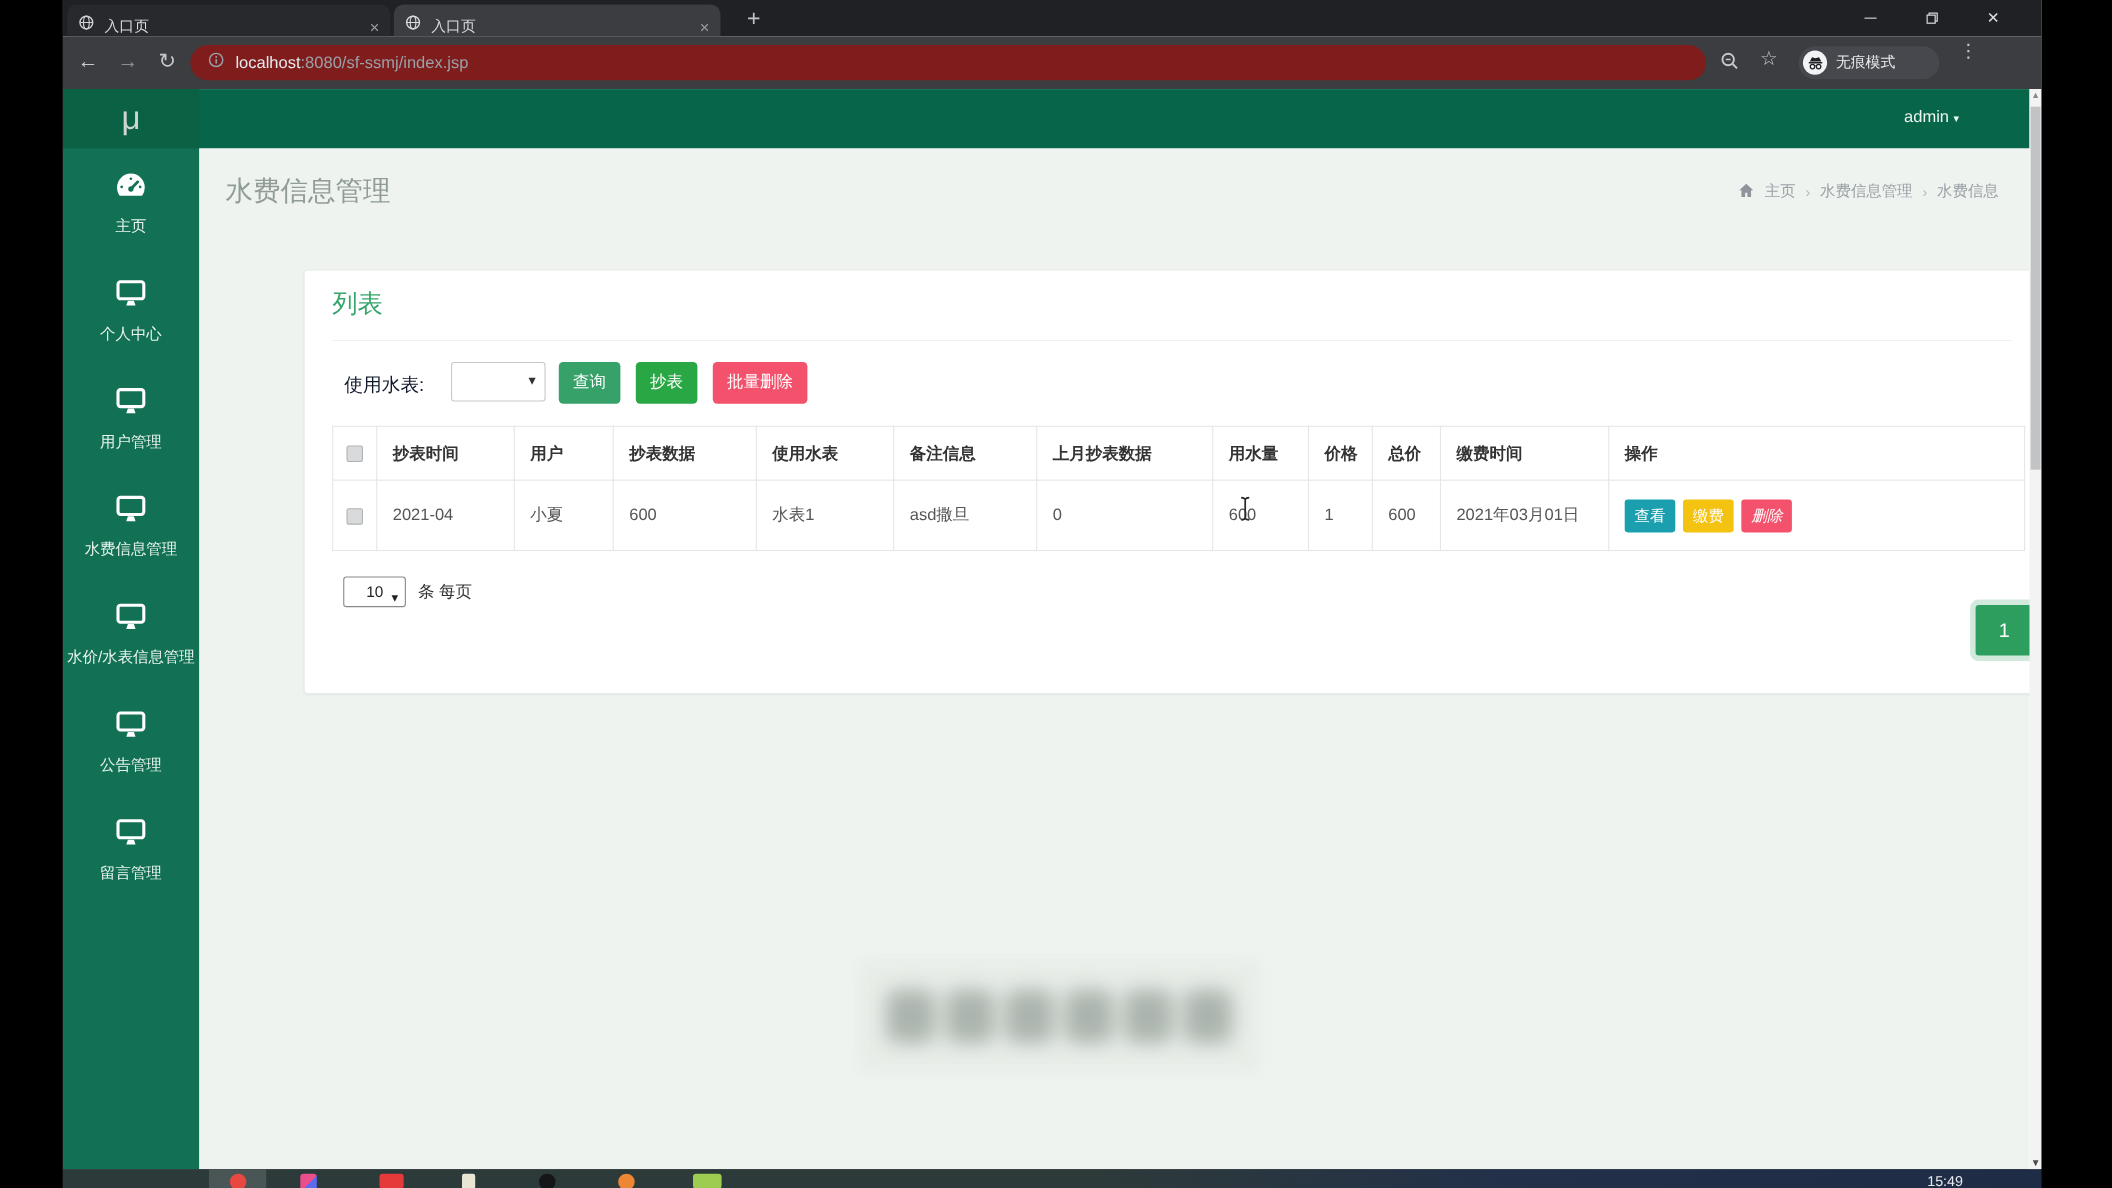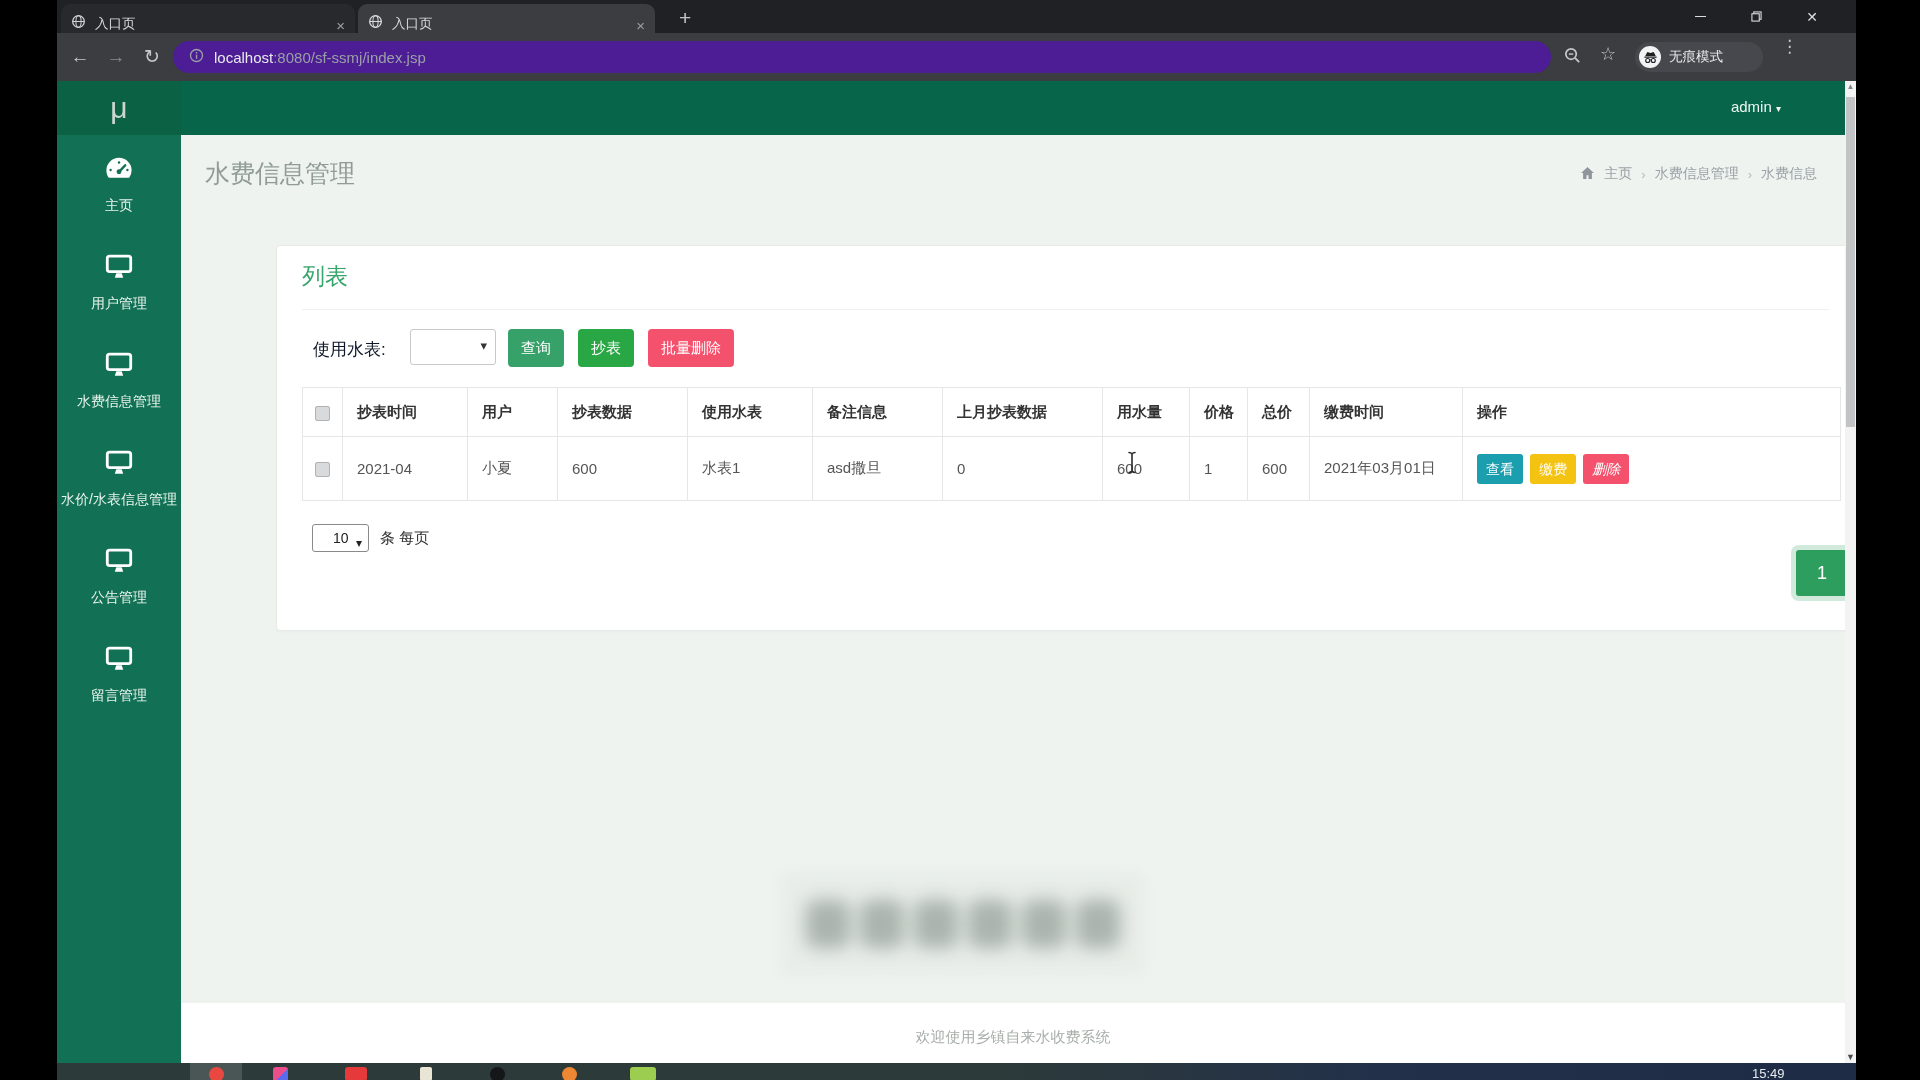--- a/index.html
+++ b/index.html
@@ -27,21 +27,21 @@
             align-items:center; justify-content:center; color:#dadce0; font-size:14px; }
   #win-min { left:1620px; } #win-max { left:1676px; } #win-close { left:1732px; }
   .minbar { display:inline-block; width:11px; height:1.5px; background:#dadce0; }
 
   
   #toolbar { left:0; top:33px; width:1799px; height:48px; background:#3b3d41; }
   .navbtn { position:absolute; top:10px; width:30px; height:28px; text-align:center;
             font-size:19px; line-height:28px; color:#c6c9cc; }
   #btn-back { left:8px; } #btn-fwd { left:44px; color:#8a8d90; } #btn-reload { left:80px; }
   #urlbar { position:absolute; left:116px; top:8px; width:1378px; height:32px;
-            background:#4c1d95; border-radius:16px; display:flex; align-items:center;
+            background:#7f1d1d; border-radius:16px; display:flex; align-items:center;
             padding:0 16px; gap:10px; }
   #url-text { font-size:15px; color:#e8eaed; white-space:nowrap; }
   #url-rest { color:#9aa0a6; }
   .tool-ic { position:absolute; top:13px; }
   #ic-zoom { left:1506px; }
   #ic-star { left:1543px; top:10px; color:#c6c9cc; font-size:18px; }
   #incog-pill { position:absolute; left:1578px; top:9px; width:128px; height:30px;
                 background:#46484d; border-radius:15px; display:flex; align-items:center;
                 padding:0 10px 0 4px; gap:8px; }
   #incog-circle { width:22px; height:22px; border-radius:50%; background:#f1f3f4;
@@ -227,20 +227,29 @@
         <svg width="30" height="28" viewBox="0 0 32 30">
             <path d="M16 3A13.5 13.5 0 0 0 2.5 16.5c0 3 1 5.8 2.6 8h21.8a13.4 13.4 0 0 0 2.6-8A13.5 13.5 0 0 0 16 3z" fill="#fff"></path>
             <line x1="16" y1="18" x2="22.7" y2="11" stroke="#127154" stroke-width="2.6" stroke-linecap="round"></line>
             <circle cx="16" cy="18" r="2.6" fill="#127154"></circle>
             <circle cx="7" cy="16" r="1.3" fill="#127154"></circle>
             <circle cx="25" cy="16" r="1.3" fill="#127154"></circle>
             <circle cx="16" cy="8" r="1.3" fill="#127154"></circle>
           </svg>
       </span>
       <span>主页</span>
+    </div>
+    <div class="side-item">
+      <span class="ic">
+        <svg width="30" height="29" viewBox="0 0 32 30">
+            <rect x="3.5" y="4" width="25" height="16.5" rx="2.5" fill="none" stroke="#fff" stroke-width="3"></rect>
+            <path d="M11.5 27h9l-1.6-4.7h-5.8z" fill="#fff"></path>
+          </svg>
+      </span>
+      <span>个人中心</span>
     </div>
     <div class="side-item">
       <span class="ic">
         <svg width="30" height="29" viewBox="0 0 32 30">
             <rect x="3.5" y="4" width="25" height="16.5" rx="2.5" fill="none" stroke="#fff" stroke-width="3"></rect>
             <path d="M11.5 27h9l-1.6-4.7h-5.8z" fill="#fff"></path>
           </svg>
       </span>
       <span>用户管理</span>
     </div>
@@ -378,23 +387,20 @@
 
     <div id="watermark">
       <span class="wm-blob"></span>
         <span class="wm-blob"></span>
         <span class="wm-blob"></span>
       <span class="wm-blob"></span>
         <span class="wm-blob"></span>
         <span class="wm-blob"></span>
     </div>
 
-    <div id="footer-strip">
-      <div id="footer-text">欢迎使用乡镇自来水收费系统</div>
-    </div>
   </div>
 
   <div id="scrollbar" class="abs">
     <div id="sb-up">▲</div>
     <div id="sb-thumb"></div>
     <div id="sb-down">▼</div>
   </div>
 
 </div>
 

